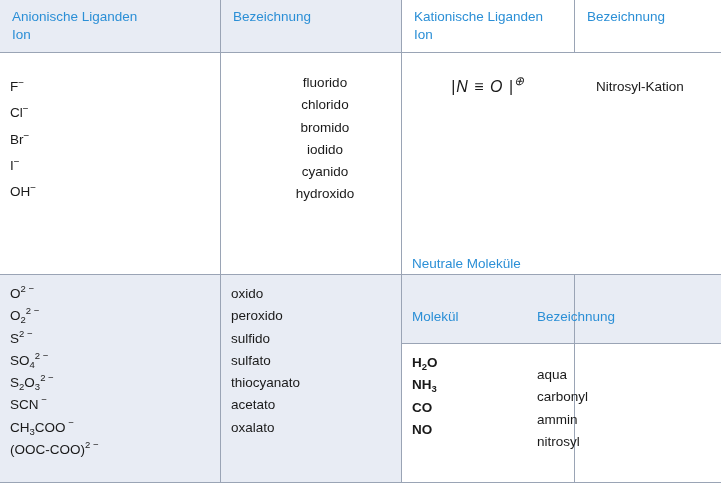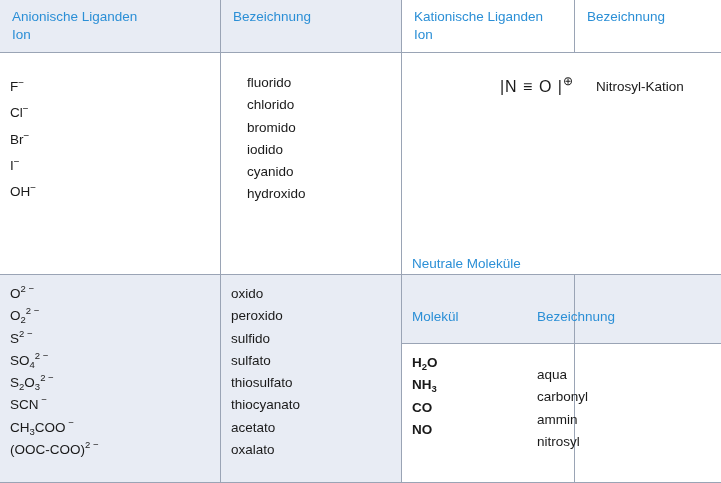--- a/index.html
+++ b/index.html
@@ -68,24 +68,25 @@
     font-size: 10px;
     vertical-align: 5px;
     letter-spacing: 0;
   }
 
   .ion-list div, .name-list div {
     white-space: nowrap;
   }
 
   .nitrosyl {
-    text-align: right;
+    text-align: center;
     font-size: 16px;
     color: #1a1a1a;
     letter-spacing: 1px;
+    font-style: italic;
   }
   .nitrosyl .circplus {
     font-size: 12px;
     vertical-align: 7px;
   }
 </style>
 </head>
 <body>
 
 <div class="sheet">
@@ -137,21 +138,21 @@
     <div>Bezeichnung</div>
   </div>
 
   <div class="block txt ion-list" style="left:10px; top:72px; width:210px;">
     <div><span>F</span><span class="charge">−</span></div>
     <div><span>Cl</span><span class="charge">−</span></div>
     <div><span>Br</span><span class="charge">−</span></div>
     <div><span>I</span><span class="charge">−</span></div>
     <div><span>OH</span><span class="charge">−</span></div>
   </div>
-  <div class="block txt name-list" style="left:247px; top:72px; width:170px;">
+  <div class="block txt name-list" style="left:240px; top:72px; width:170px;text-align:center;">
     <div>fluorido</div>
     <div>chlorido</div>
     <div>bromido</div>
     <div>iodido</div>
     <div>cyanido</div>
     <div>hydroxido</div>
   </div>
 
   <div class="block nitrosyl" style="left:402px; top:74px; width:172px;">
     <span>|N ≡ O |</span><span class="circplus">⊕</span>
@@ -168,21 +169,20 @@
     <div>S<sub>2</sub>O<sub>3</sub><sup>2 −</sup></div>
     <div>SCN<sup> −</sup></div>
     <div>CH<sub>3</sub>COO<sup> −</sup></div>
     <div>(OOC-COO)<sup>2 −</sup></div>
   </div>
   <div class="block txt name-list" style="left:231px; top:283px; width:170px;">
     <div>oxido</div>
     <div>peroxido</div>
     <div>sulfido</div>
     <div>sulfato</div>
-    <div>thiosulfato</div>
     <div>thiocyanato</div>
     <div>acetato</div>
     <div>oxalato</div>
   </div>
 
   <div class="block hdr" style="left:412px; top:308px; width:162px;">Molekül</div>
   <div class="block hdr" style="left:537px; top:308px; width:184px;">Bezeichnung</div>
 
   <div class="block txt" style="left:412px; top:352px; width:162px;font-weight:bold;">
     <div>H<sub>2</sub>O</div>

